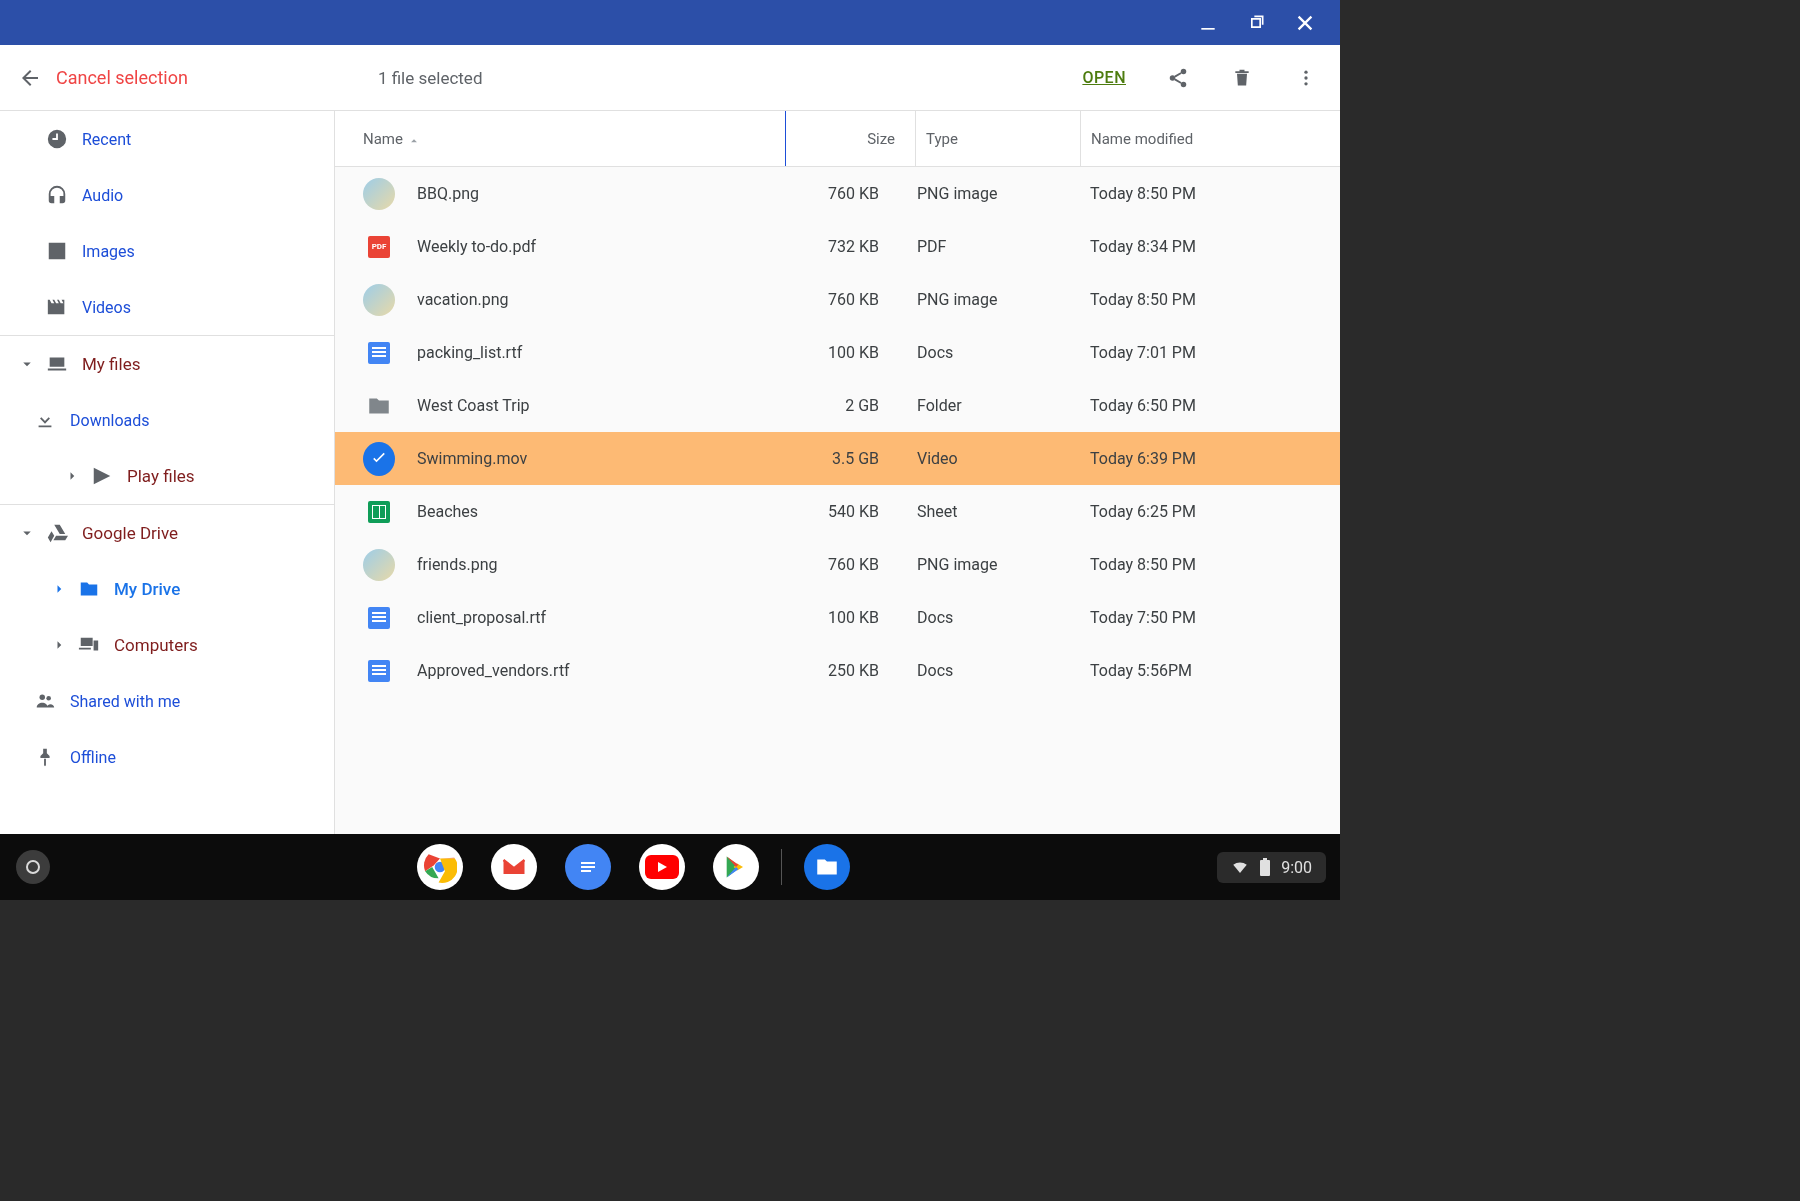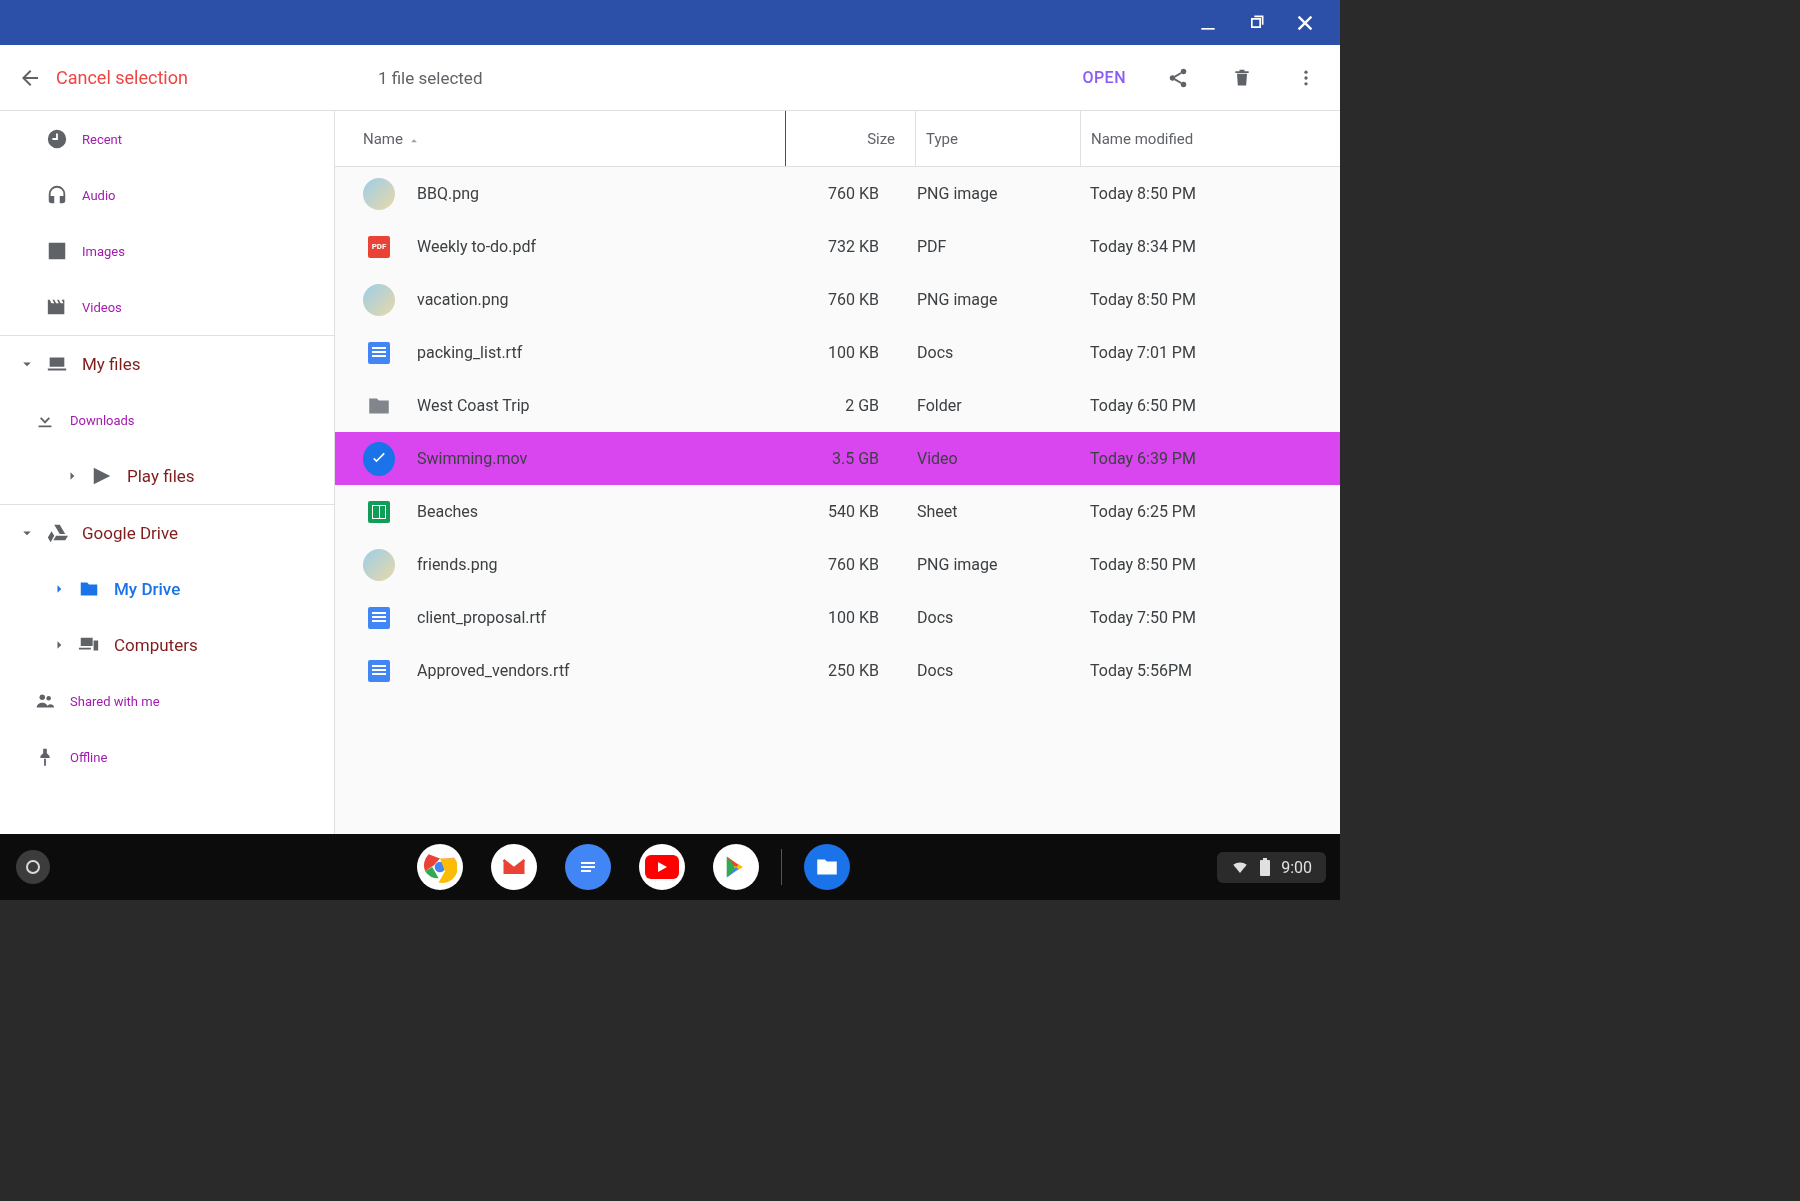--- a/index.html
+++ b/index.html
@@ -31,21 +31,21 @@
   background: #fff;
   border-bottom: 1px solid #e0e0e0;
   display: flex;
   align-items: center;
   padding: 0 22px 0 18px;
   color: #202124;
 }
 .back-btn { width: 24px; height: 24px; cursor: pointer; display:flex; align-items:center; }
 .cancel-label { font-size: 18px; margin-left: 14px; color: #ef4444; }
 .selected-label { font-size: 17px; color: #5f6368; margin-left: 190px; flex: 1; }
-.open-btn { font-size: 16px; font-weight: 500; color: #8b5cf6; letter-spacing: 0.5px; cursor: pointer; }
+.open-btn { font-size: 16px; font-weight: 500; color: #4d7c0f; letter-spacing: 0.5px; cursor: pointer; text-decoration: underline; }
 .toolbar-ic { width: 24px; height: 24px; margin-left: 40px; cursor: pointer; display:flex; align-items:center; justify-content:center; }
 .toolbar-ic svg { fill: #5f6368; }
 
 .body-area {
   height: calc(100% - 111px);
   display: flex;
 }
 
 .sidebar {
   width: 335px;
@@ -54,21 +54,21 @@
 .sb-item {
   display: flex;
   align-items: center;
   height: 56px;
   padding-left: 46px;
   cursor: pointer;
   color: #5f6368;
 }
 .sb-item .ic { width: 22px; height: 22px; margin-right: 14px; display: flex; align-items: center; justify-content: center; }
 .sb-item .ic svg { fill: #5f6368; }
-.sb-item .lbl { font-size: 13px; color: #a21caf; }
+.sb-item .lbl { font-size: 16px; color: #1d4ed8; }
 .sb-sep { height: 1px; background: #e0e0e0; }
 .sb-expander { display: flex; align-items: center; height: 56px; padding-left: 16px; cursor: pointer; }
 .sb-expander .chev { width: 22px; height: 22px; display:flex; align-items:center; justify-content:center; }
 .sb-expander .chev svg { fill: #5f6368; }
 .sb-expander .ic { width: 22px; margin-left: 8px; margin-right: 14px; display:flex; align-items:center; }
 .sb-expander .ic svg { fill: #5f6368; }
 .sb-expander .lbl { font-size: 17px; color: #7f1d1d; }
 .sb-child { padding-left: 34px; }
 .sb-item.active .lbl, .sb-expander.active .lbl { color: #1a73e8; font-weight: 500; }
 .sb-expander.active .ic svg, .sb-expander.active .chev svg { fill: #1a73e8; }
@@ -98,21 +98,21 @@
   font-size: 16px;
   color: #3c4043;
   cursor: default;
   gap: 8px;
 }
 .row .ric { width: 32px; height: 32px; margin-right: 14px; border-radius: 50%; display:flex; align-items:center; justify-content:center; flex-shrink:0; }
 .row .rname { flex: 1; }
 .row .rsize { width: 130px; text-align: right; padding-right: 20px; }
 .row .rtype { width: 165px; padding-left: 10px; }
 .row .rdate { width: 260px; padding-left: 10px; }
-.row.selected { background: #d946ef; }
+.row.selected { background: #fdba74; }
 .check-badge { width: 34px; height: 34px; border-radius: 50%; background: #1a73e8; display:flex; align-items:center; justify-content:center; }
 .check-badge svg { fill:#fff; }
 .thumb { background: linear-gradient(135deg,#9dcde8,#e8d9a8); }
 .pdf-badge { width:22px; height:22px; background:#ea4335; color:#fff; font-size:8px; font-weight:700; display:flex; align-items:center; justify-content:center; border-radius:2px; }
 .doc-badge { width:22px; height:22px; background:#4285f4; border-radius:2px; position:relative; }
 .doc-badge::before { content:""; position:absolute; left:4px; right:4px; top:5px; height:2px; background:#fff; box-shadow: 0 4px 0 #fff, 0 8px 0 #fff; }
 .sheet-badge { width:22px; height:22px; background:#0f9d58; border-radius:2px; position:relative; }
 .sheet-badge::before { content:""; position:absolute; inset:4px; border:1px solid #fff; }
 .sheet-badge::after { content:""; position:absolute; left:50%; top:4px; bottom:4px; width:1px; background:#fff; }
 .folder-ic svg { fill: #80868b; }

